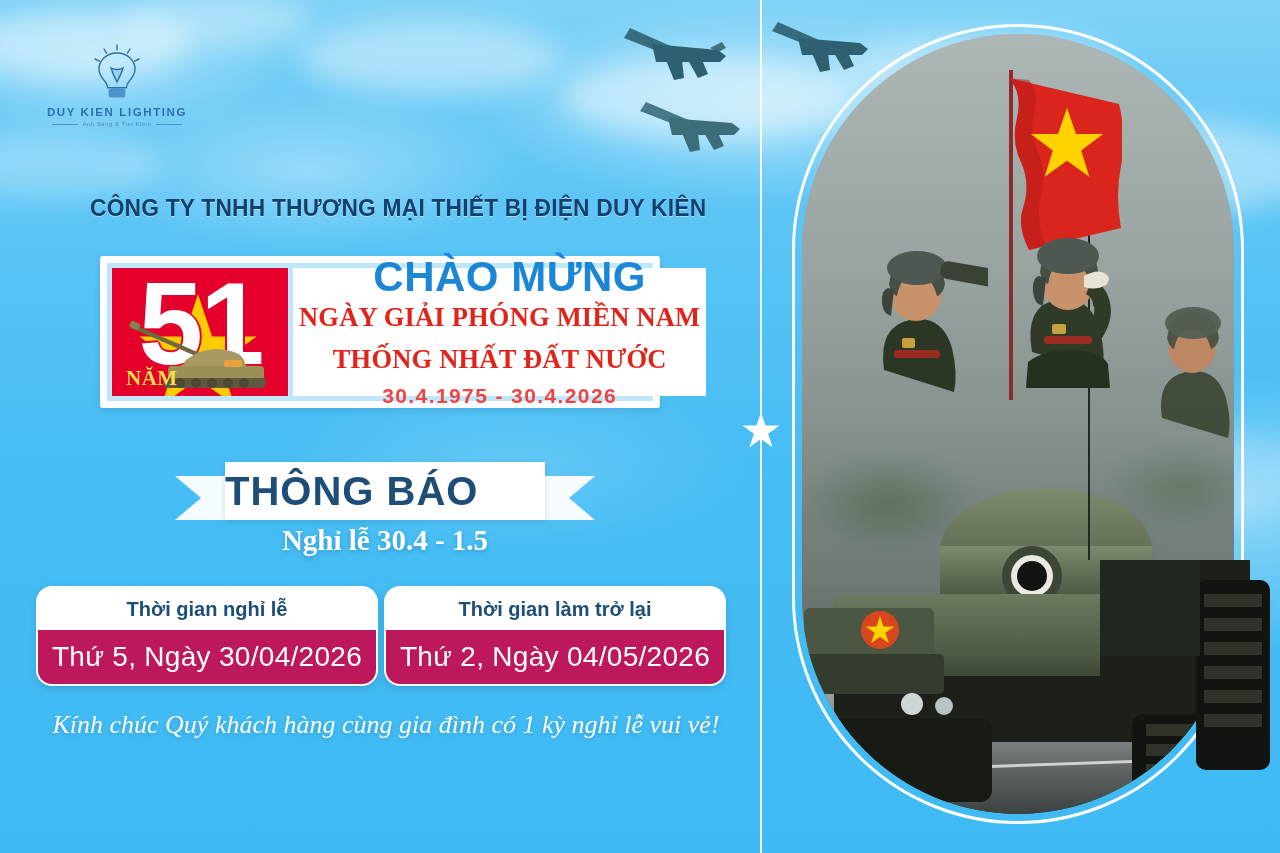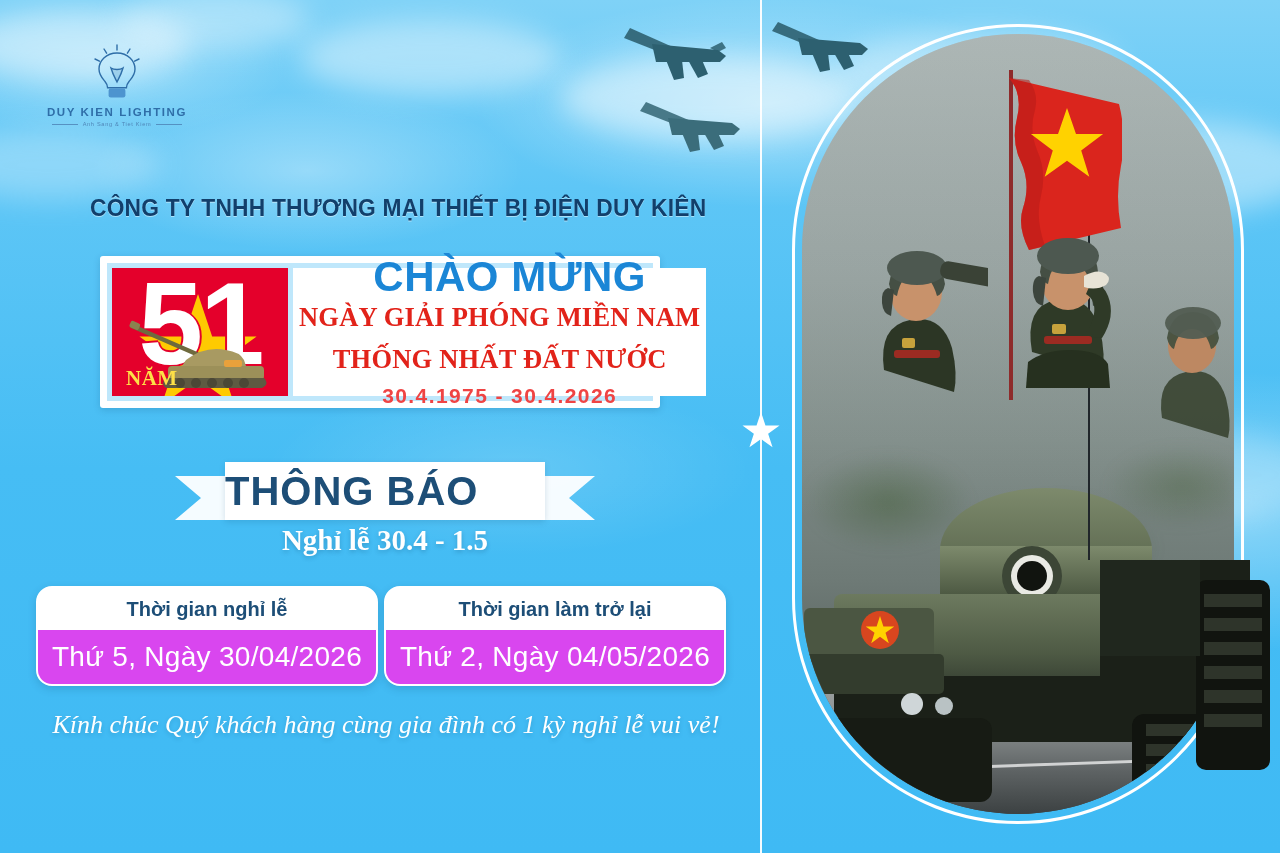--- a/index.html
+++ b/index.html
@@ -83,21 +83,21 @@
     text-shadow:0 2px 4px rgba(20,80,120,.3);}
 
   
   .boxes{position:absolute;left:36px;top:586px;display:flex;gap:6px;}
   .box{width:338px;border-radius:16px;overflow:hidden;background:#ffffff;
     box-shadow:0 3px 8px rgba(10,60,100,.18);border:2px solid #ffffff;}
   .box-head{height:42px;display:flex;align-items:center;justify-content:center;
     background:#ffffff;font-size:20px;font-weight:bold;color:#1d4e77;
     font-family:"Liberation Sans",sans-serif;}
   .box-body{height:54px;display:flex;align-items:center;justify-content:center;
-    background:#d946ef;font-size:28px;color:#ffffff;font-weight:500;
+    background:#be185d;font-size:28px;color:#ffffff;font-weight:500;
     font-family:"Liberation Sans",sans-serif;letter-spacing:.3px;}
 
   
   .wish{position:absolute;left:36px;top:706px;width:700px;text-align:center;
     font-size:26px;font-style:italic;color:#ffffff;line-height:1.45;
     font-family:"Liberation Serif",serif;
     text-shadow:0 2px 4px rgba(20,80,120,.22);}
 
   
   .deco-line{position:absolute;left:760px;top:0;width:2px;height:853px;background:#ffffff;opacity:.95;}

